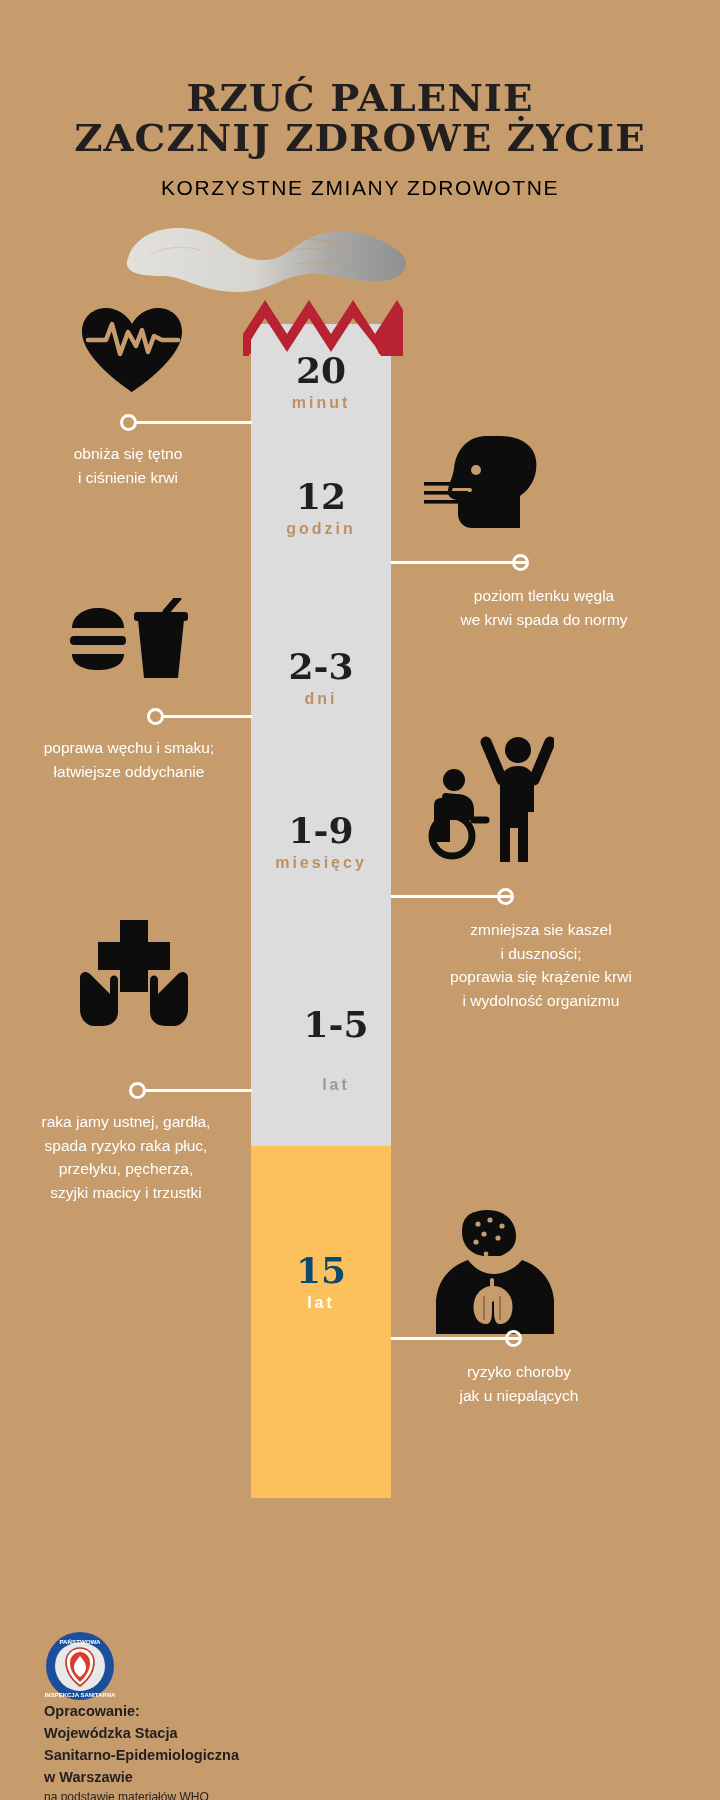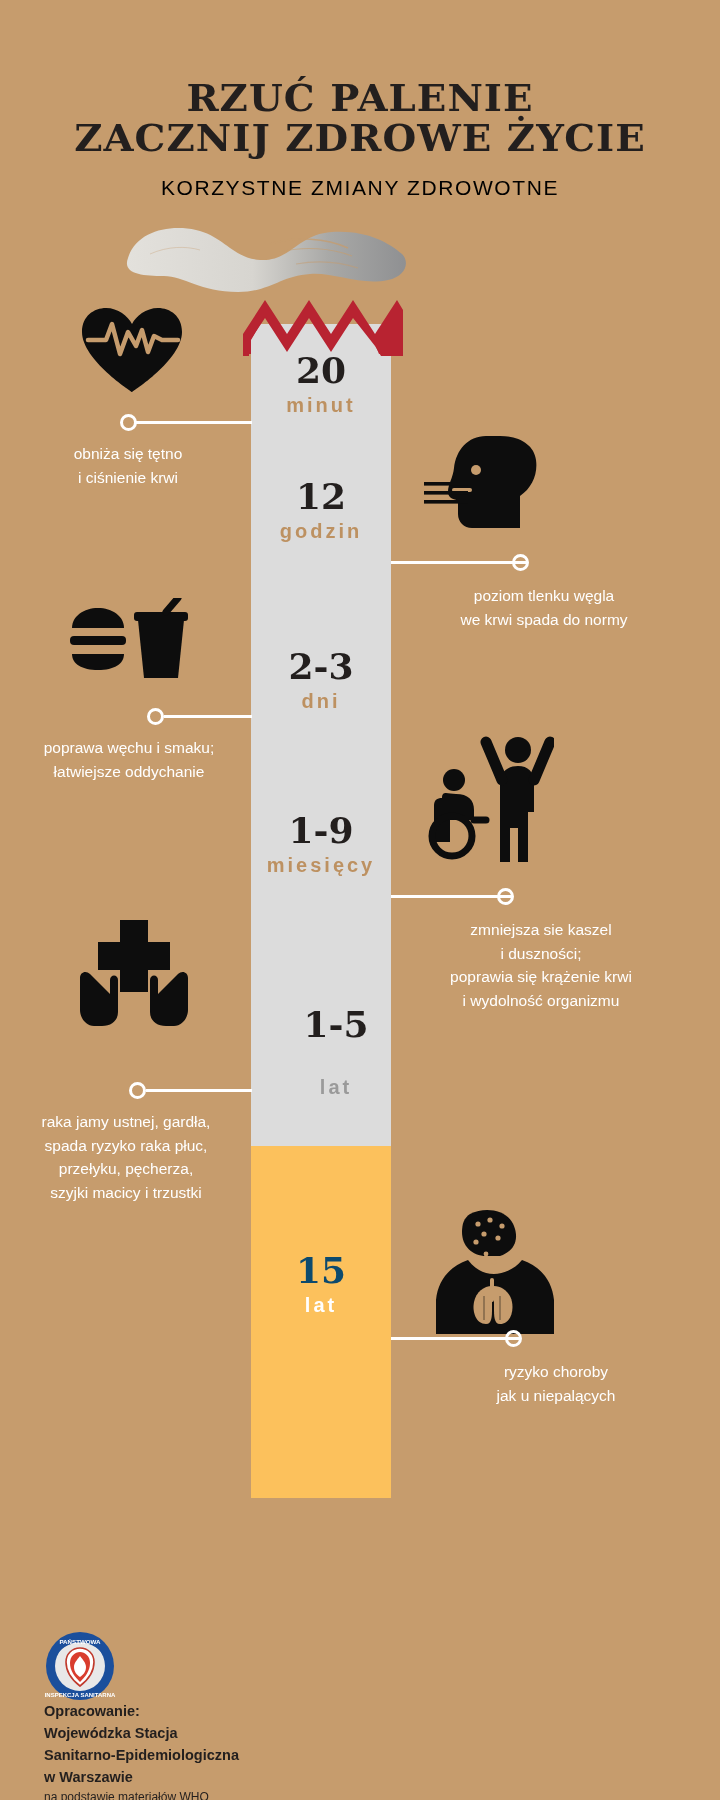--- a/index.html
+++ b/index.html
@@ -46,21 +46,21 @@
   .zigzag{position:absolute;left:243px;top:296px;width:160px;height:60px;}
 
   
   .step{position:absolute;left:251px;width:140px;text-align:center;}
   .step .num{
     font-family:"DejaVu Serif", serif;
     font-weight:bold;color:#231f1e;font-size:36px;line-height:1;
     letter-spacing:0px;
   }
   .step .unit{
-    color:#bd9161;font-size:20px;letter-spacing:3px;margin-top:6px;font-weight:600;
+    color:#bd9161;font-size:16px;letter-spacing:3px;margin-top:6px;font-weight:600;
   }
   .step.gold .unit{color:#9a9a9a;}
   .step.on-gold .num{color:#0c4a6e;}
   .step.on-gold .unit{color:#ffffff;}
 
   
   .conn{position:absolute;height:3px;background:#ffffff;}
   .dot{
     position:absolute;width:17px;height:17px;border-radius:50%;
     border:3px solid #ffffff;background:transparent;box-sizing:border-box;
@@ -247,21 +247,21 @@
     <path d="M40,52 C22,58 10,72 8,92 L8,126 L126,126 L126,92 C124,72 112,58 94,52
              C86,62 74,66 66,66 C56,66 48,62 40,52 Z" fill="#0d0d0d"></path>
 
     <path d="M64,72 L64,92" stroke="#c69c6d" stroke-width="4" stroke-linecap="round"></path>
     <path d="M64,78 C56,78 48,84 46,94 C44,104 48,116 58,116 C64,116 64,108 64,100 Z" fill="#c69c6d"></path>
     <path d="M66,78 C74,78 82,84 84,94 C86,104 82,116 72,116 C66,116 66,108 66,100 Z" fill="#c69c6d"></path>
     <path d="M56,88 L56,112 M72,88 L72,112" stroke="#0d0d0d" stroke-width="1.6" opacity=".35"></path>
   </svg>
   <div class="conn" style="left:391px;top:1337px;width:130px;"></div>
   <div class="dot" style="left:505px;top:1330px;"></div>
-  <div class="caption right" style="left:420px;top:1360px;width:272px;">
+  <div class="caption right" style="left:383px;top:1360px;width:272px;">
     <div>ryzyko choroby</div>
     <div>jak u niepalących</div>
   </div>
 
   <svg class="logo" viewBox="0 0 72 72">
     <circle cx="36" cy="36" r="34" fill="#1b4f9c"></circle>
     <circle cx="36" cy="36" r="25" fill="#e8e8e8"></circle>
     <path d="M36,18 C44,18 50,24 50,32 C50,42 44,50 36,56 C28,50 22,42 22,32 C22,24 28,18 36,18 Z" fill="#ffffff" stroke="#c0392b" stroke-width="1.6"></path>
     <path d="M36,22 C41,22 46,26 46,33 C46,41 41,47 36,52 C31,47 26,41 26,33 C26,26 31,22 36,22 Z" fill="#d93d2e"></path>
     <path d="M36,26 C33,30 30,33 30,37 C30,42 33,45 36,47 C39,45 42,42 42,37 C42,33 39,30 36,26 Z" fill="#ffffff"></path>

